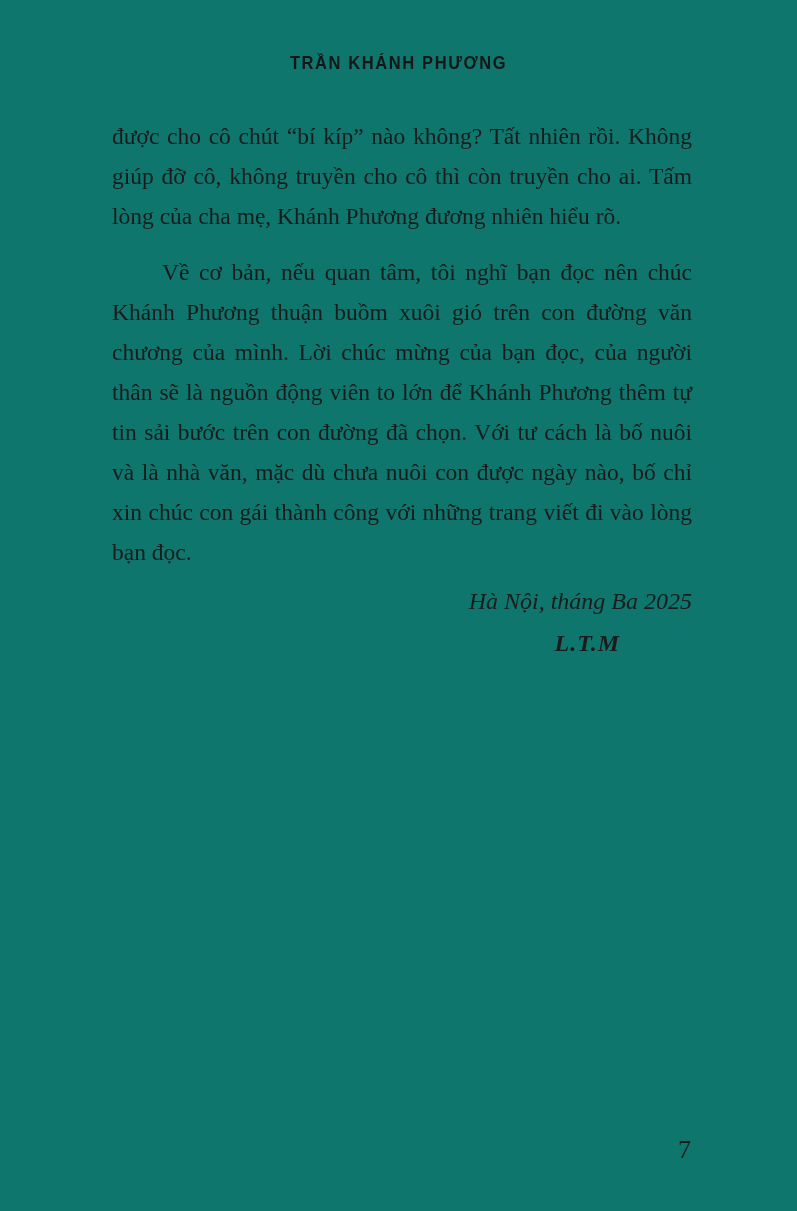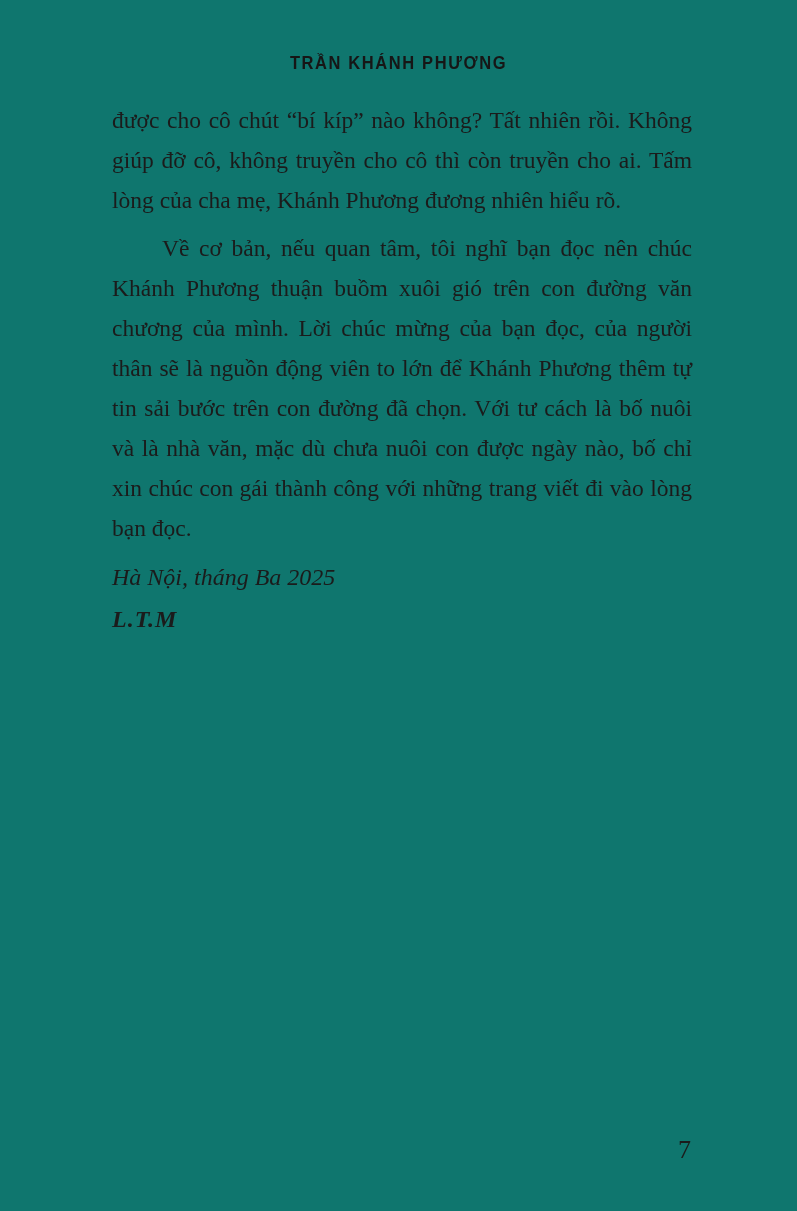--- a/index.html
+++ b/index.html
@@ -33,30 +33,30 @@
     left: 112px;
     top: 100px;
     width: 580px;
     font-family: "Liberation Serif", "DejaVu Serif", serif;
     font-size: 23.5px;
     line-height: 40px;
     text-align: justify;
     color: #1b1b1b;
   }
   .para {
-    margin: 0 0 8px 0;
+    margin: 16px 0 8px 0;
     text-indent: 50px;
     font-family: Liberation Serif, serif;
   }
   .para.no-indent {
     text-indent: 0;
   }
   .signoff {
     margin-top: 3px;
-    text-align: left;
+    text-align: right;
   }
   .place-date {
     font-style: italic;
     font-size: 24px;
     line-height: 42px;
   }
   .signature {
     font-style: italic;
     font-weight: bold;
     font-size: 24px;

